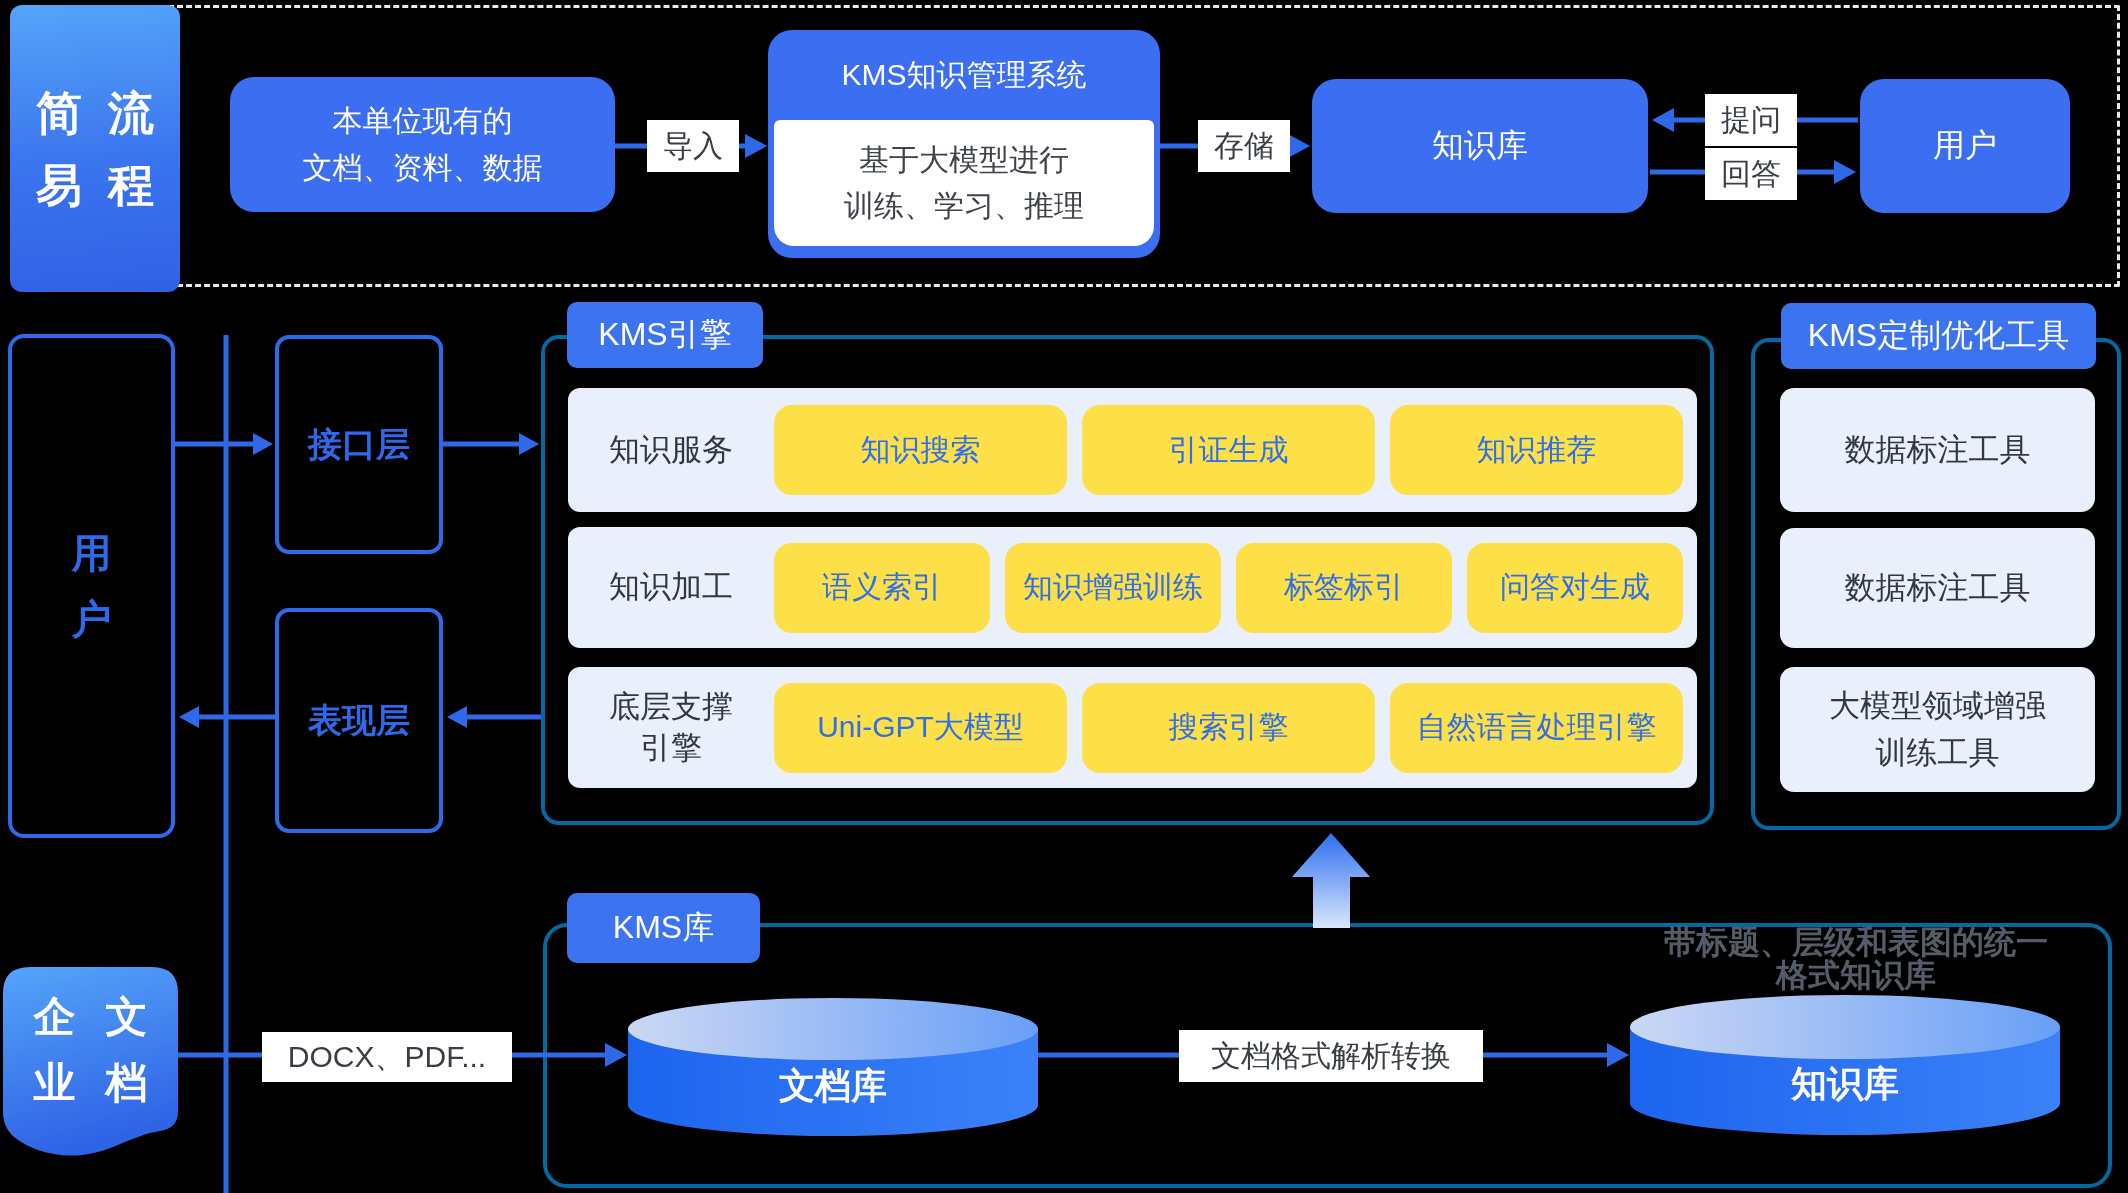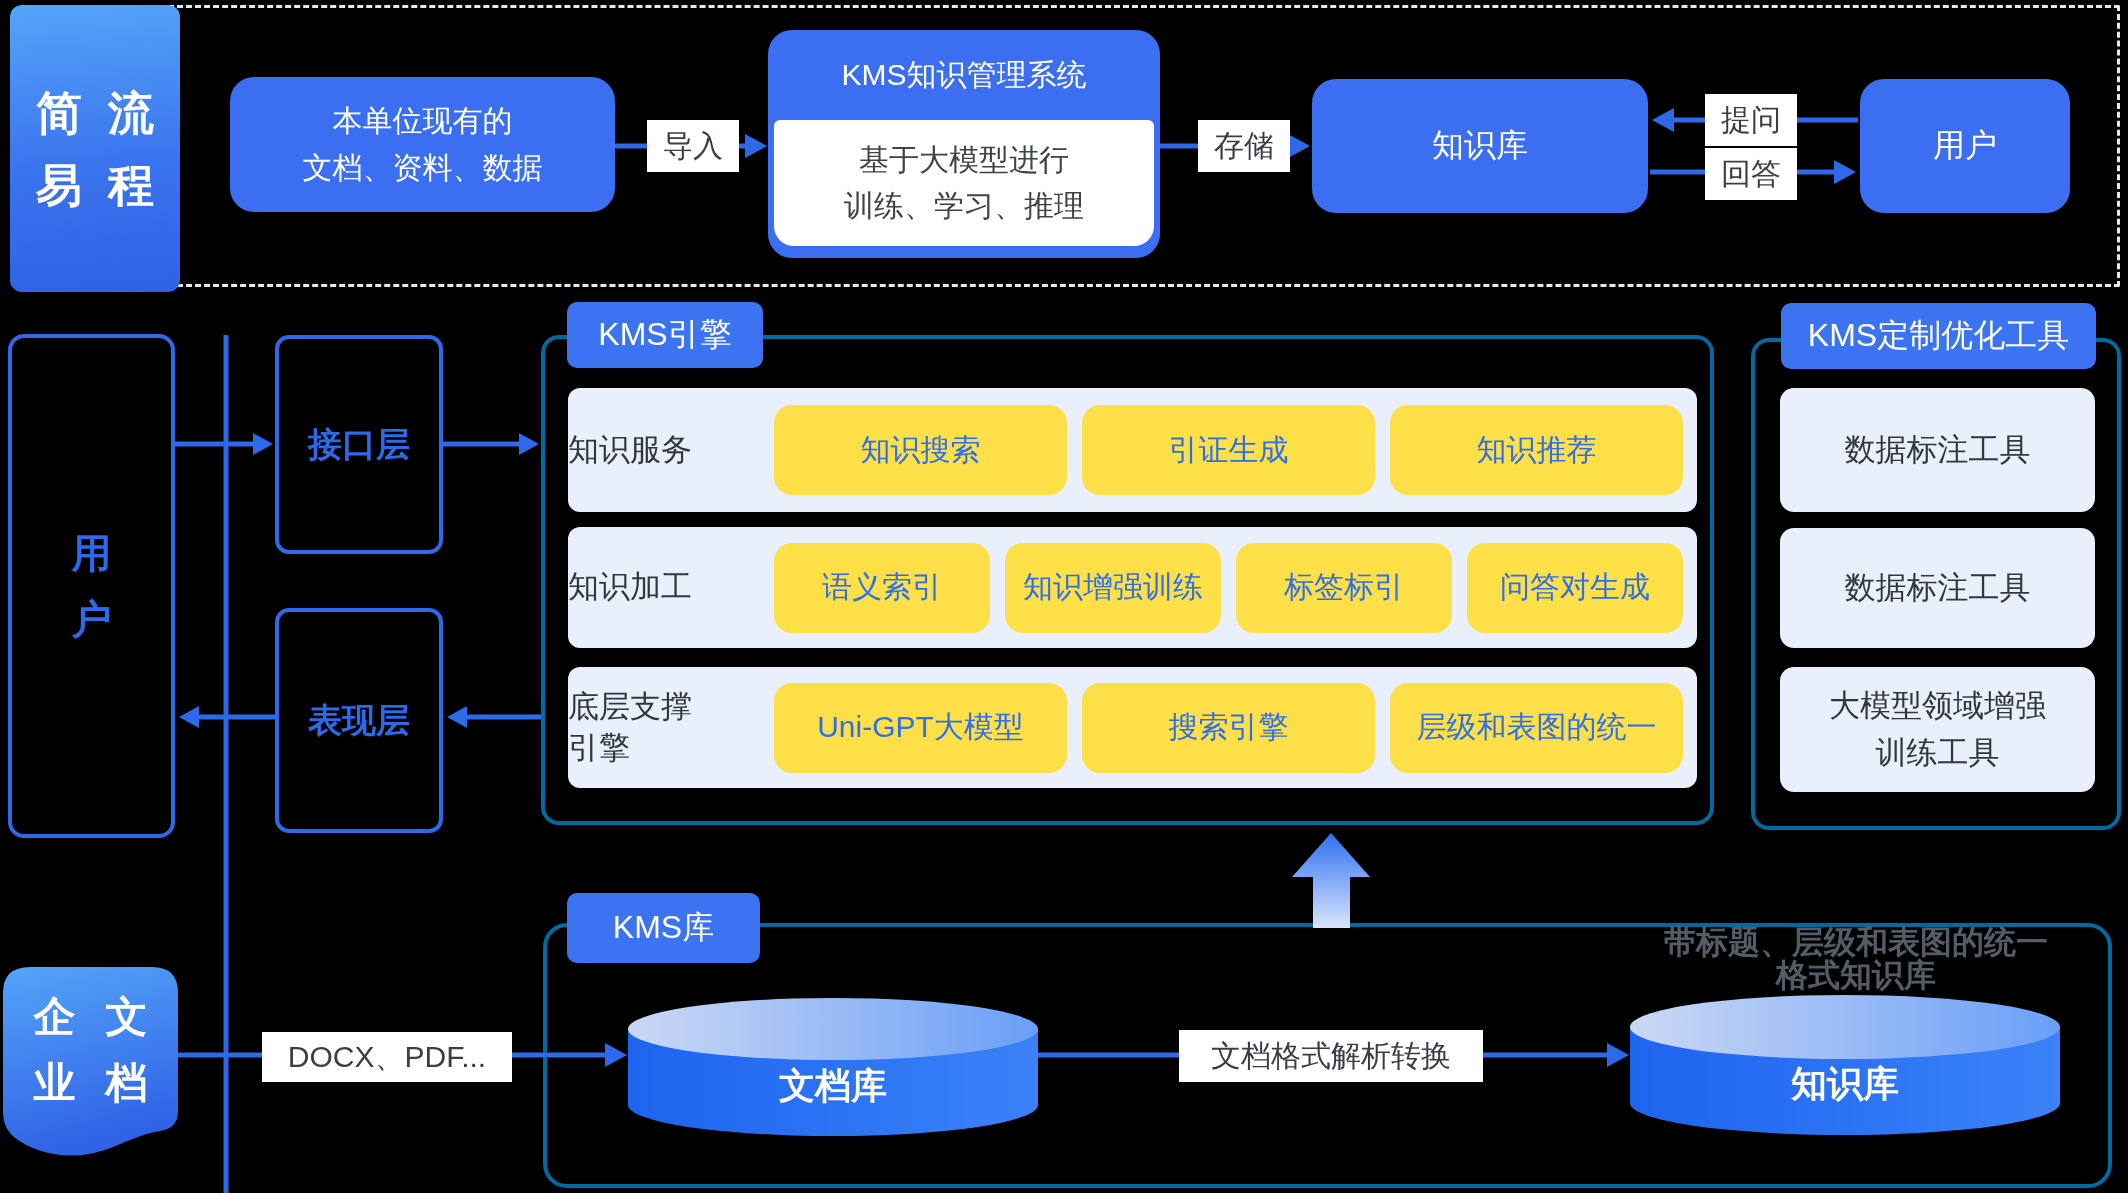--- a/index.html
+++ b/index.html
@@ -41,21 +41,21 @@
   .v-chars span{font-size:40px;font-weight:bold;color:#2d69e8;line-height:1;}
   .container-outline{border:4px solid #0369a1;border-radius:18px;z-index:1;}
   .tag{
     position:absolute;background:#3b73f0;border-radius:10px;color:#fff;font-size:32px;
     display:flex;align-items:center;justify-content:center;z-index:2;white-space:nowrap;
   }
   .engine-row{
     position:absolute;background:#e9effb;border-radius:12px;display:flex;align-items:center;padding-right:14px;
   }
   .engine-row .row-label{
-    width:206px;flex:0 0 206px;text-align:left;color:#33373d;font-size:31px;line-height:1.3;white-space:pre-line;
+    width:206px;flex:0 0 206px;text-align:center;color:#33373d;font-size:31px;line-height:1.3;white-space:pre-line;
   }
   .chips{flex:1;display:flex;gap:15px;align-items:center;height:100%;}
   .chip{
     flex:1;background:#fde047;border-radius:18px;height:90px;display:flex;align-items:center;justify-content:center;
     color:#2f6fe9;font-size:30px;white-space:nowrap;
   }
   .tool-box{
     position:absolute;background:#e9effb;border-radius:14px;display:flex;align-items:center;justify-content:center;
     color:#33373d;font-size:31px;line-height:1.5;text-align:center;white-space:pre-line;
   }
@@ -122,21 +122,21 @@
         <div class="chip">问答对生成</div>
       </div>
     </div>
 
     <div class="engine-row" style="left:23px;top:328px;width:1129px;height:121px;">
       <div class="row-label">底层支撑
 引擎</div>
       <div class="chips">
         <div class="chip">Uni-GPT大模型</div>
         <div class="chip">搜索引擎</div>
-        <div class="chip">层级和表图的统一</div>
+        <div class="chip">自然语言处理引擎</div>
       </div>
     </div>
   </div>
 
   <div class="abs container-outline" style="left:1751px;top:338px;width:370px;height:492px;">
     <div class="tag" style="left:26px;top:-39px;width:315px;height:66px;">KMS定制优化工具</div>
     <div class="tool-box" style="left:25px;top:46px;width:315px;height:124px;">数据标注工具</div>
     <div class="tool-box" style="left:25px;top:186px;width:315px;height:120px;">数据标注工具</div>
     <div class="tool-box" style="left:25px;top:325px;width:315px;height:125px;">大模型领域增强
 训练工具</div>

